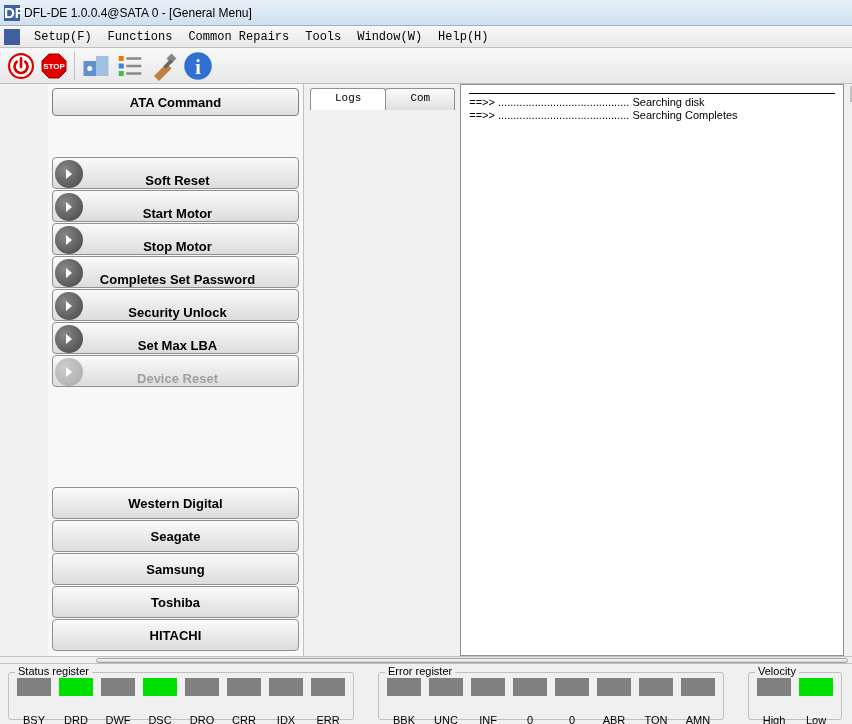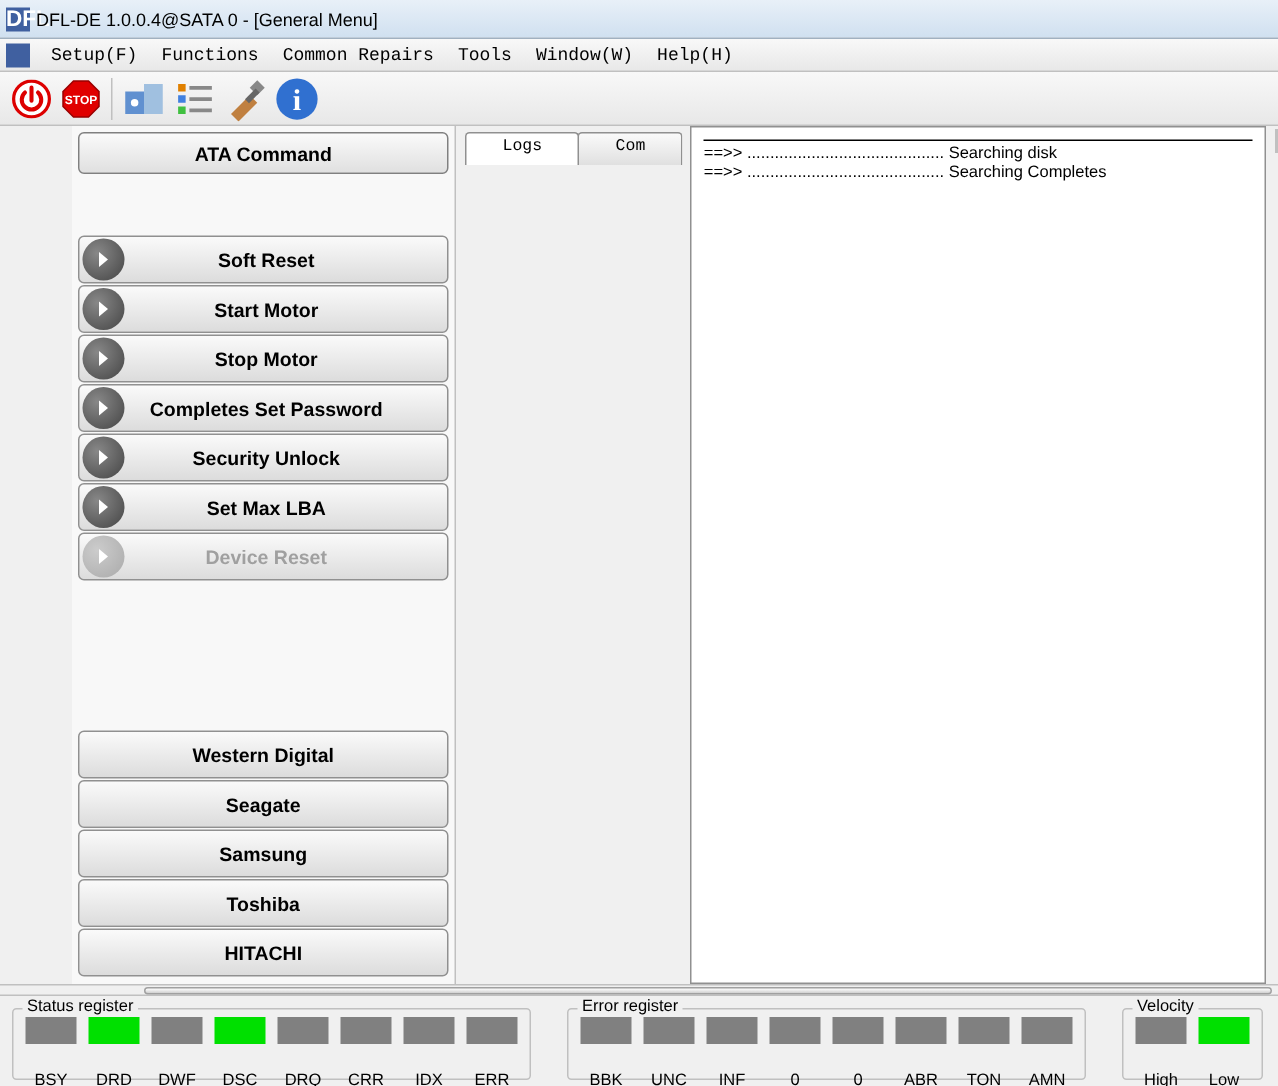--- a/index.html
+++ b/index.html
@@ -19,21 +19,21 @@
 .tool-stop { width: 28px; height: 28px; }
 .tool-divider { width: 1px; height: 28px; background: #c0c0c0; margin: 0 2px; }
 
 .main-area { display: flex; height: 572px; padding-left: 48px; }
 
 .left-panel { width: 256px; background: #f8f8f8; border-right: 1px solid #c0c0c0; display: flex; flex-direction: column; }
 
 .ata-cmd-btn { margin: 4px; height: 28px; background: linear-gradient(to bottom, #fafafa, #e0e0e0); border: 1px solid #808080; border-radius: 4px; display: flex; align-items: center; justify-content: center; font-weight: bold; font-size: 13px; cursor: pointer; }
 
 .cmd-list { margin-top: 36px; }
-.cmd-btn { margin: 1px 4px; height: 32px; background: linear-gradient(to bottom, #fafafa, #dcdcdc); border: 1px solid #909090; border-radius: 4px; display: flex; align-items: center; cursor: pointer; position: relative; }
+.cmd-btn { margin: 1px 4px; height: 32px; background: linear-gradient(to bottom, #fafafa, #dcdcdc); border: 1px solid #909090; border-radius: 4px; display: flex; align-items: flex-end; cursor: pointer; position: relative; }
 .cmd-btn.disabled { color: #a0a0a0; cursor: default; }
 .cmd-arrow { width: 28px; height: 28px; background: radial-gradient(circle at 35% 35%, #888, #444); border-radius: 50%; margin: 0 2px; display: flex; align-items: center; justify-content: center; flex-shrink: 0; }
 .cmd-arrow.disabled { background: radial-gradient(circle at 35% 35%, #ccc, #aaa); }
 .cmd-arrow svg { width: 14px; height: 14px; }
 .cmd-label { flex: 1; text-align: center; font-weight: bold; font-size: 13px; padding-right: 28px; }
 
 .vendor-list { margin-top: auto; margin-bottom: 4px; }
 .vendor-btn { margin: 1px 4px; height: 32px; background: linear-gradient(to bottom, #fafafa, #dcdcdc); border: 1px solid #909090; border-radius: 4px; display: flex; align-items: center; justify-content: center; font-weight: bold; font-size: 13px; cursor: pointer; }
 
 .right-panel { flex: 1; background: #f0f0f0; display: flex; flex-direction: row; }

